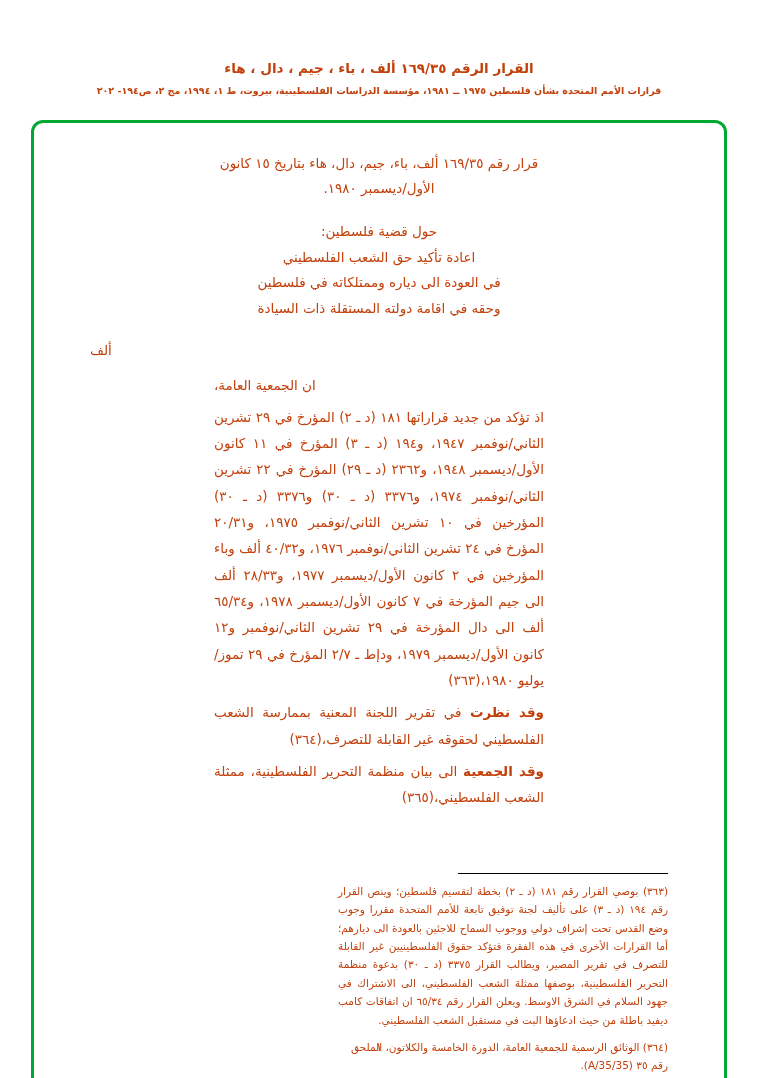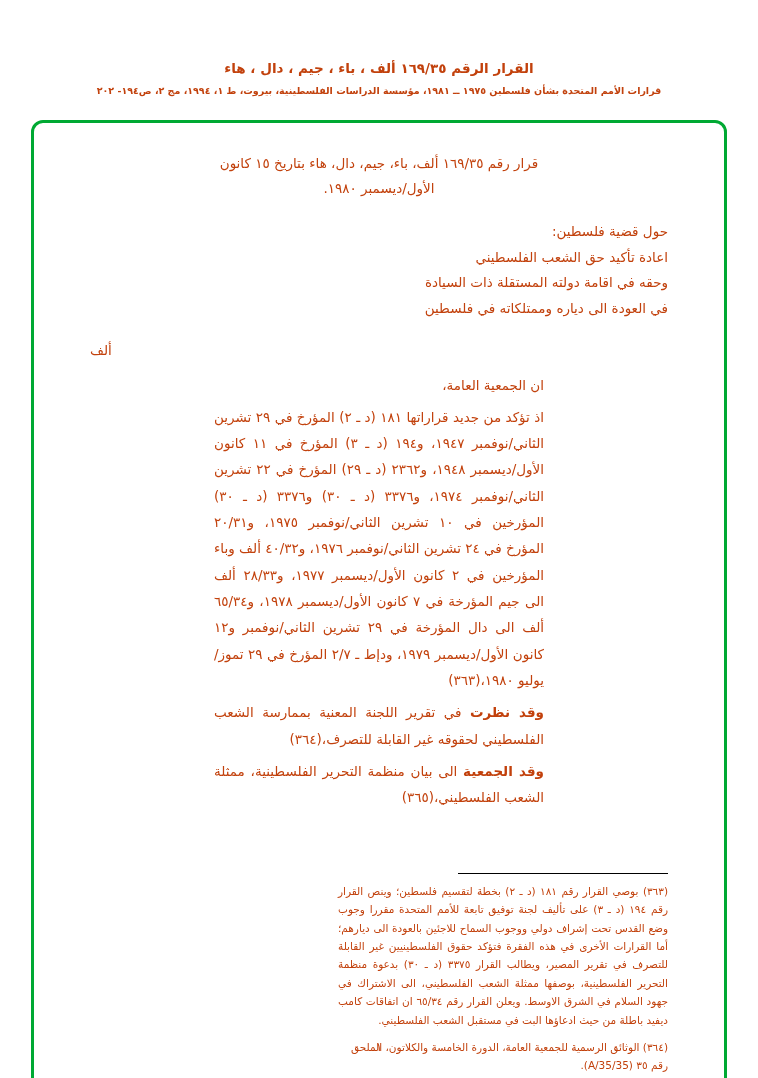--- a/index.html
+++ b/index.html
@@ -53,20 +53,21 @@
   }
   .res-head {
     width: 330px;
     margin: 0 auto 0 auto;
     text-align: center;
     font-size: 13.5px;
     line-height: 1.85;
   }
   .topic {
     margin-top: 18px;
+    text-align: center;
     font-size: 13.5px;
     line-height: 1.9;
   }
   .topic .lead {
     font-weight: normal;
   }
   .alif {
     margin-top: 20px;
     text-align: left;
     font-size: 13.5px;
@@ -77,21 +78,21 @@
     margin-right: auto;
     margin-left: auto;
     font-size: 13.5px;
     line-height: 1.95;
     text-align: justify;
   }
   .body-block p {
     margin: 0 0 6px 0;
   }
   .p-opening {
-    text-align: right;
+    text-align: left;
   }
   .b {
     font-weight: bold;
   }
   .notes {
     position: absolute;
     right: 56px;
     bottom: 54px;
     width: 330px;
     font-size: 10.5px;
@@ -130,22 +131,22 @@
   </div>
 
   <div class="frame">
     <div class="content">
 
       <div class="res-head">قرار رقم ١٦٩/٣٥ ألف، باء، جيم، دال، هاء بتاريخ ١٥ كانون الأول/ديسمبر ١٩٨٠.</div>
 
       <div class="topic">
         <div class="lead">حول قضية فلسطين:</div>
         <div>اعادة تأكيد حق الشعب الفلسطيني</div>
+        <div>في العودة الى دياره وممتلكاته في فلسطين</div>
         <div>وحقه في اقامة دولته المستقلة ذات السيادة</div>
-        <div>في العودة الى دياره وممتلكاته في فلسطين</div>
       </div>
 
       <div class="alif">ألف</div>
 
       <div class="body-block">
         <p class="p-opening">ان الجمعية العامة،</p>
         <p>اذ تؤكد من جديد قراراتها ١٨١ (د ـ ٢) المؤرخ في ٢٩ تشرين الثاني/نوفمبر ١٩٤٧، و١٩٤ (د ـ ٣) المؤرخ في ١١ كانون الأول/ديسمبر ١٩٤٨، و٢٣٦٢ (د ـ ٢٩) المؤرخ في ٢٢ تشرين الثاني/نوفمبر ١٩٧٤، و٣٣٧٦ (د ـ ٣٠) و٣٣٧٦ (د ـ ٣٠) المؤرخين في ١٠ تشرين الثاني/نوفمبر ١٩٧٥، و٢٠/٣١ المؤرخ في ٢٤ تشرين الثاني/نوفمبر ١٩٧٦، و٤٠/٣٢ ألف وباء المؤرخين في ٢ كانون الأول/ديسمبر ١٩٧٧، و٢٨/٣٣ ألف الى جيم المؤرخة في ٧ كانون الأول/ديسمبر ١٩٧٨، و٦٥/٣٤ ألف الى دال المؤرخة في ٢٩ تشرين الثاني/نوفمبر و١٢ كانون الأول/ديسمبر ١٩٧٩، ودإط ـ ٢/٧ المؤرخ في ٢٩ تموز/يوليو ١٩٨٠،(٣٦٣)</p>
         <p>
           <span class="b">وقد نظرت</span><span> في تقرير اللجنة المعنية بممارسة الشعب الفلسطيني لحقوقه غير القابلة للتصرف،(٣٦٤)</span>
         </p>

